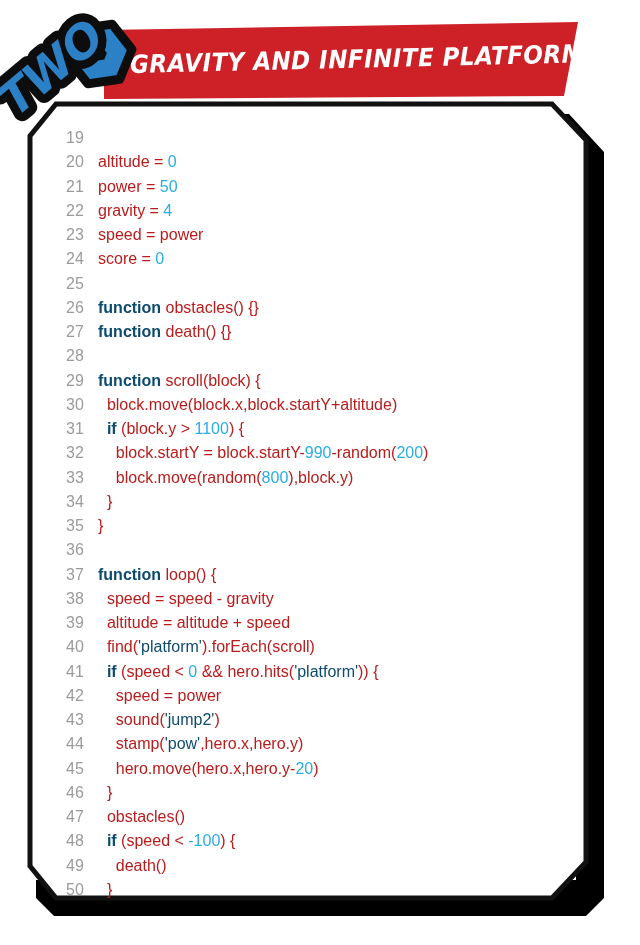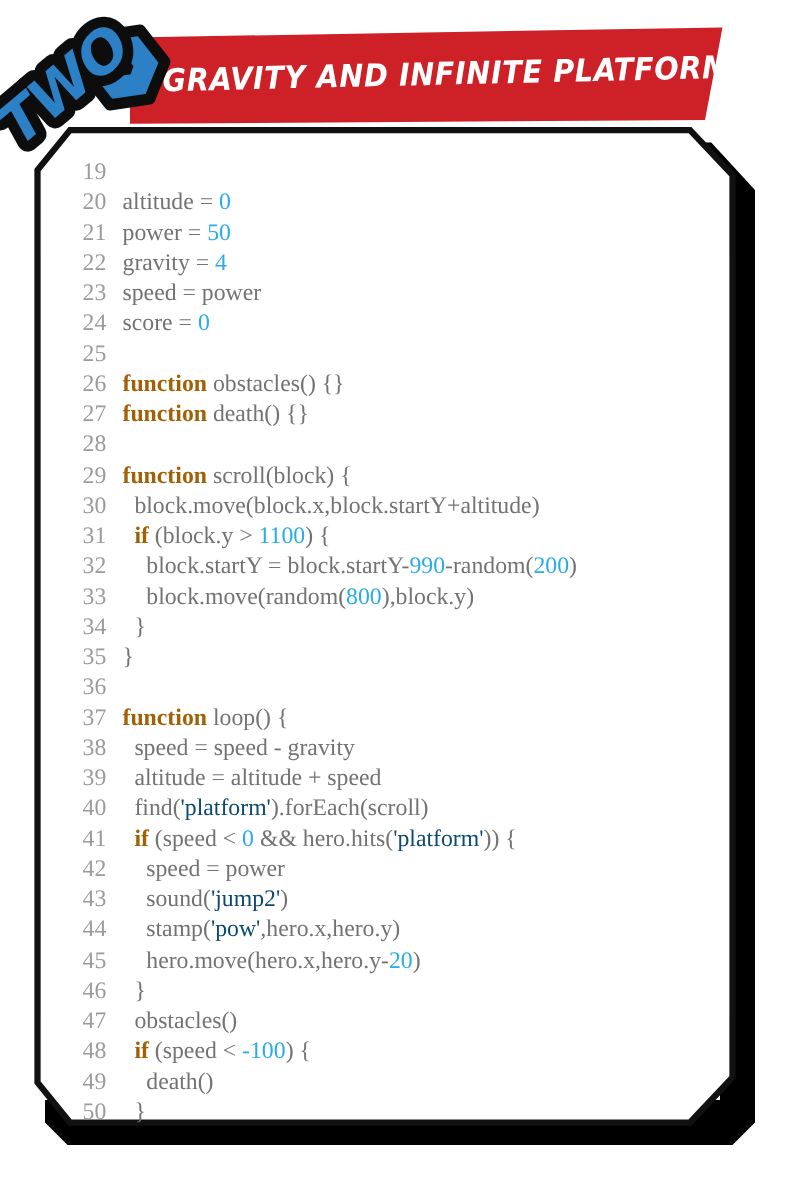--- a/index.html
+++ b/index.html
@@ -82,43 +82,43 @@
   }
   #panel-shape svg { display: block; }
 
   #code-listing {
     position: absolute;
     left: 42px;
     top: 26px;
     right: 46px;
     bottom: 28px;
     z-index: 2;
-    font-family: Liberation Serif, serif;
-    font-size: 19px;
+    font-family: Liberation Sans, sans-serif;
+    font-size: 16px;
     line-height: 24.25px;
     white-space: pre;
     overflow: hidden;
   }
   .code-line {
     display: block;
     height: 24.25px;
     white-space: pre;
   }
   .ln {
     display: inline-block;
     width: 32px;
     text-align: left;
     color: #9b9b9b;
   }
   .code-text { color: #1d1d1d; }
 
-  .tok-kw   { color: #a16207; font-weight: 700; }
+  .tok-kw   { color: #0c4a6e; font-weight: 700; }
   .tok-num  { color: #29ade4; }
   .tok-str  { color: #0c4a6e; }
-  .tok-plain{ color: #737373; }
+  .tok-plain{ color: #b91c1c; }
 </style>
 </head>
 <body>
 
 <div id="header-banner">
   <svg width="640" height="120" viewBox="0 0 640 120" xmlns="http://www.w3.org/2000/svg">
 
     <polygon points="104,30 578,22 564,96 104,99" fill="#cd2027"></polygon>
   </svg>
 </div>

